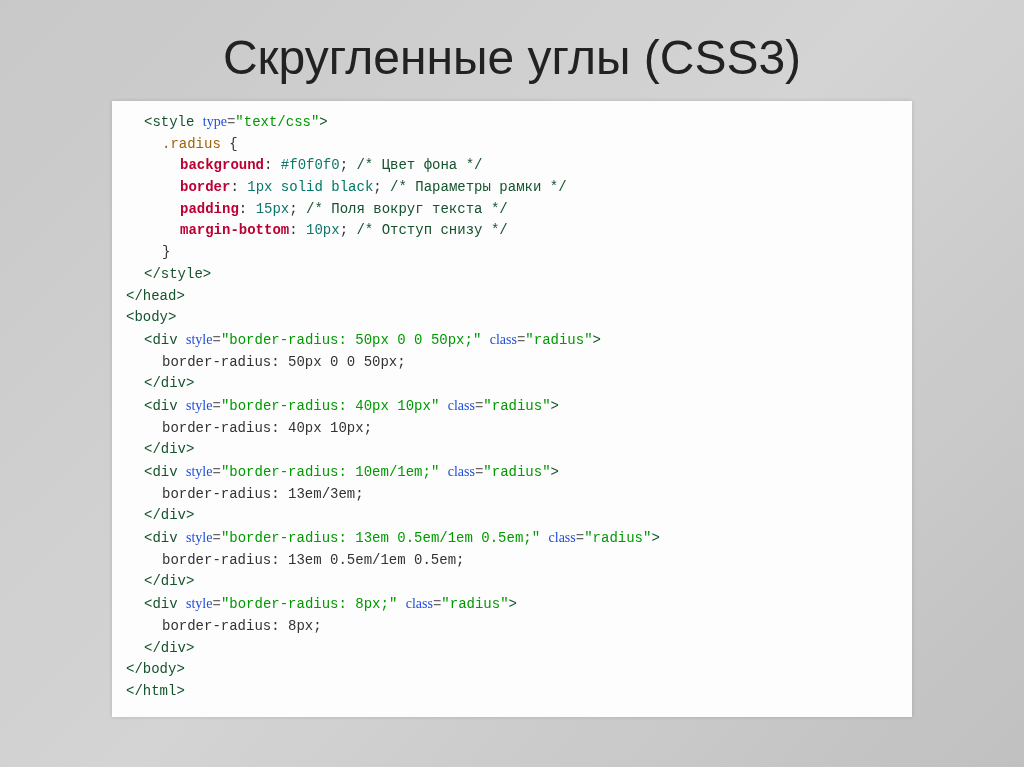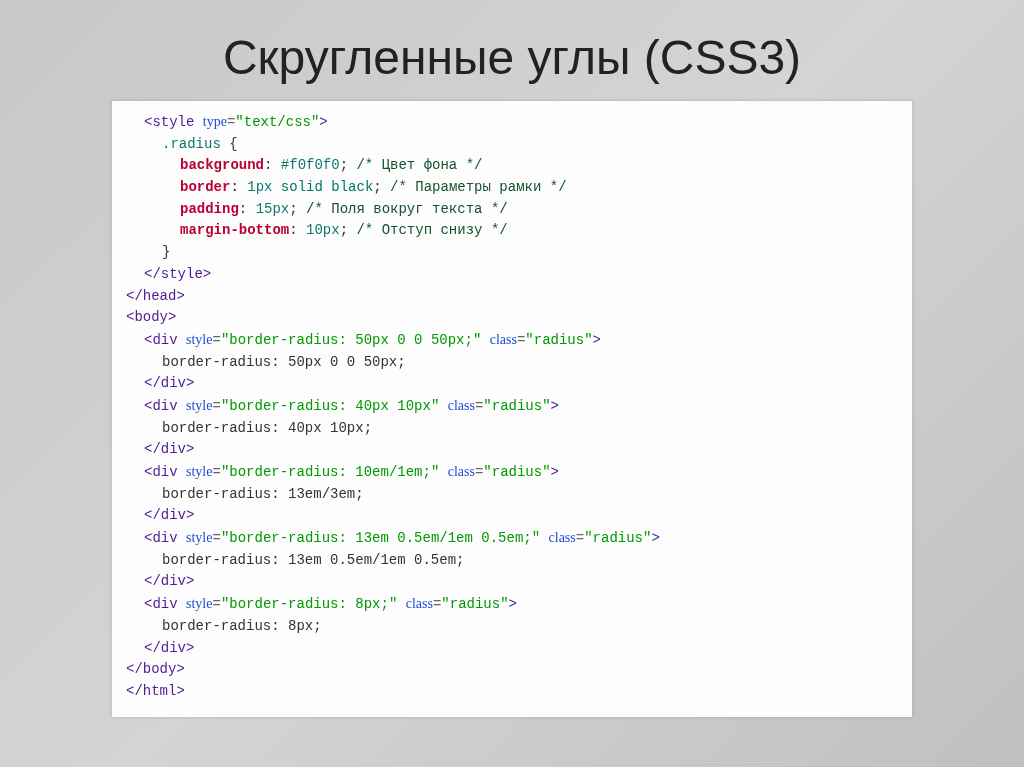--- a/index.html
+++ b/index.html
@@ -32,24 +32,24 @@
     text-align: left;
     padding: 10px 14px 14px 14px;
     box-sizing: border-box;
     box-shadow: 0 0 4px rgba(0,0,0,0.15);
     font-family: "Courier New", Courier, monospace;
     font-size: 14px;
     line-height: 1.55;
     color: #333;
     white-space: pre;
   }
-  .tag { color: #4c1d95; }
+  .tag { color: #14532d; }
   .attr { color: #1d4ed8; font-family: Liberation Serif, serif; }
   .val { color: #009900; }
-  .sel { color: #0f766e; }
+  .sel { color: #a16207; }
   .prop { color: #bb0033; font-weight: bold; }
   .num { color: #0f766e; text-align: right; }
   .kw { color: #007766; text-align: right; }
   .comment { color: #14532d; margin-top: 8px; }
   .txt { color: #333; }
   .punct { color: #666; }
   .ind1 { padding-left: 18px; display: inline-block; }
   .ind2 { padding-left: 36px; display: inline-block; }
   .ind3 { padding-left: 54px; display: inline-block; }
   .line { display: block; }

